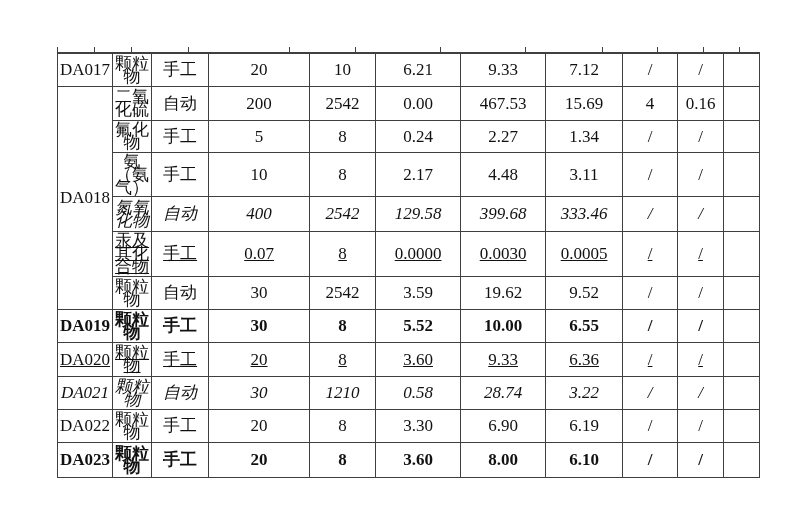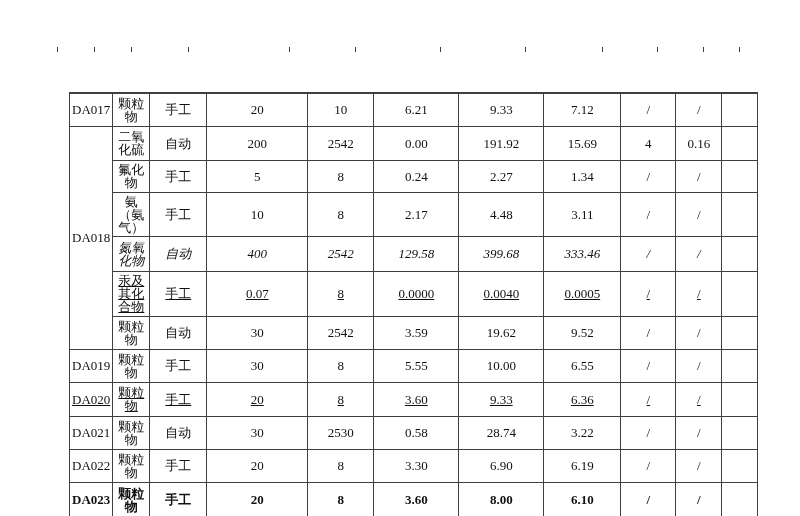--- a/index.html
+++ b/index.html
@@ -16,28 +16,27 @@
   }
   
   .stub {
     position: absolute;
     width: 1px; height: 5px;
     top: 47px;
     background: var(--border-color, #3f3f3f);
   }
   table.monitoring {
     position: absolute;
-    left: 69px; top: 52px;
+    left: 57px; top: 52px;
     border-collapse: collapse;
     table-layout: fixed;
-    font-size: 13px;
+    font-size: 17px;
     color: var(--text-color, #111);
     border: 1px solid var(--border-color, #3f3f3f);
     border-top: 2px solid var(--border-color, #3f3f3f);
-    margin-top: 40px;
   }
   table.monitoring td {
     border: 1px solid var(--border-color, #3f3f3f);
     text-align: center;
     vertical-align: middle;
     padding: 0 2px;
     line-height: 13px;
     overflow: hidden;
   }
   td.c-pollutant { white-space: pre-line; }
@@ -91,21 +90,21 @@
           <td class="c-end"></td>
         </tr>
         <tr style="height: 34px;">
           <td class="c-id" rowspan="6">DA018</td>
           <td class="c-pollutant">二氧
 化硫</td>
           <td class="c-method">自动</td>
           <td class="c-val">200</td>
           <td class="c-val">2542</td>
           <td class="c-val">0.00</td>
-          <td class="c-val">191.92</td>
+          <td class="c-val">467.53</td>
           <td class="c-val">15.69</td>
           <td class="c-val">4</td>
           <td class="c-val">0.16</td>
           <td class="c-end"></td>
         </tr>
         <tr style="height: 32px;">
           <td class="c-pollutant">氟化
 物</td>
           <td class="c-method">手工</td>
           <td class="c-val">5</td>
@@ -145,74 +144,74 @@
           <td class="c-end"></td>
         </tr>
         <tr style="height: 45px; text-decoration: underline;">
           <td class="c-pollutant">汞及
 其化
 合物</td>
           <td class="c-method">手工</td>
           <td class="c-val">0.07</td>
           <td class="c-val">8</td>
           <td class="c-val">0.0000</td>
-          <td class="c-val">0.0040</td>
+          <td class="c-val">0.0030</td>
           <td class="c-val">0.0005</td>
           <td class="c-val">/</td>
           <td class="c-val">/</td>
           <td class="c-end"></td>
         </tr>
         <tr style="height: 33px;">
           <td class="c-pollutant">颗粒
 物</td>
           <td class="c-method">自动</td>
           <td class="c-val">30</td>
           <td class="c-val">2542</td>
           <td class="c-val">3.59</td>
           <td class="c-val">19.62</td>
           <td class="c-val">9.52</td>
           <td class="c-val">/</td>
           <td class="c-val">/</td>
           <td class="c-end"></td>
         </tr>
-        <tr style="height: 33px;">
+        <tr style="height: 33px; font-weight: bold;">
           <td class="c-id" rowspan="1">DA019</td>
           <td class="c-pollutant">颗粒
 物</td>
           <td class="c-method">手工</td>
           <td class="c-val">30</td>
           <td class="c-val">8</td>
-          <td class="c-val">5.55</td>
+          <td class="c-val">5.52</td>
           <td class="c-val">10.00</td>
           <td class="c-val">6.55</td>
           <td class="c-val">/</td>
           <td class="c-val">/</td>
           <td class="c-end"></td>
         </tr>
         <tr style="height: 34px; text-decoration: underline;">
           <td class="c-id" rowspan="1">DA020</td>
           <td class="c-pollutant">颗粒
 物</td>
           <td class="c-method">手工</td>
           <td class="c-val">20</td>
           <td class="c-val">8</td>
           <td class="c-val">3.60</td>
           <td class="c-val">9.33</td>
           <td class="c-val">6.36</td>
           <td class="c-val">/</td>
           <td class="c-val">/</td>
           <td class="c-end"></td>
         </tr>
-        <tr style="height: 33px;">
+        <tr style="height: 33px; font-style: italic;">
           <td class="c-id" rowspan="1">DA021</td>
           <td class="c-pollutant">颗粒
 物</td>
           <td class="c-method">自动</td>
           <td class="c-val">30</td>
-          <td class="c-val">2530</td>
+          <td class="c-val">1210</td>
           <td class="c-val">0.58</td>
           <td class="c-val">28.74</td>
           <td class="c-val">3.22</td>
           <td class="c-val">/</td>
           <td class="c-val">/</td>
           <td class="c-end"></td>
         </tr>
         <tr style="height: 33px;">
           <td class="c-id" rowspan="1">DA022</td>
           <td class="c-pollutant">颗粒

